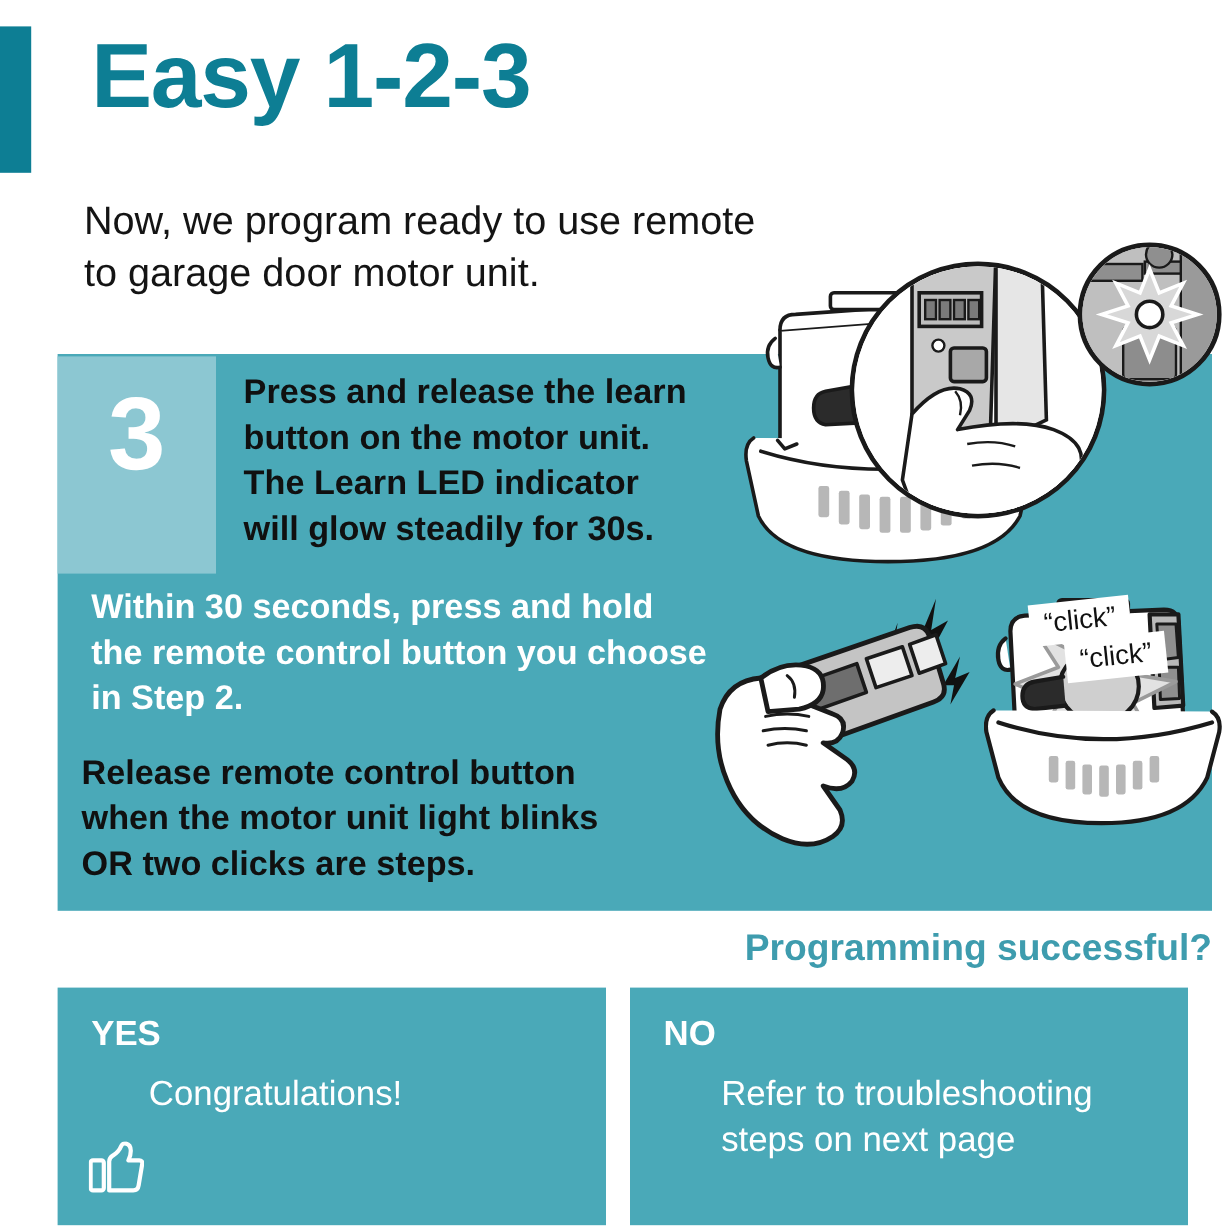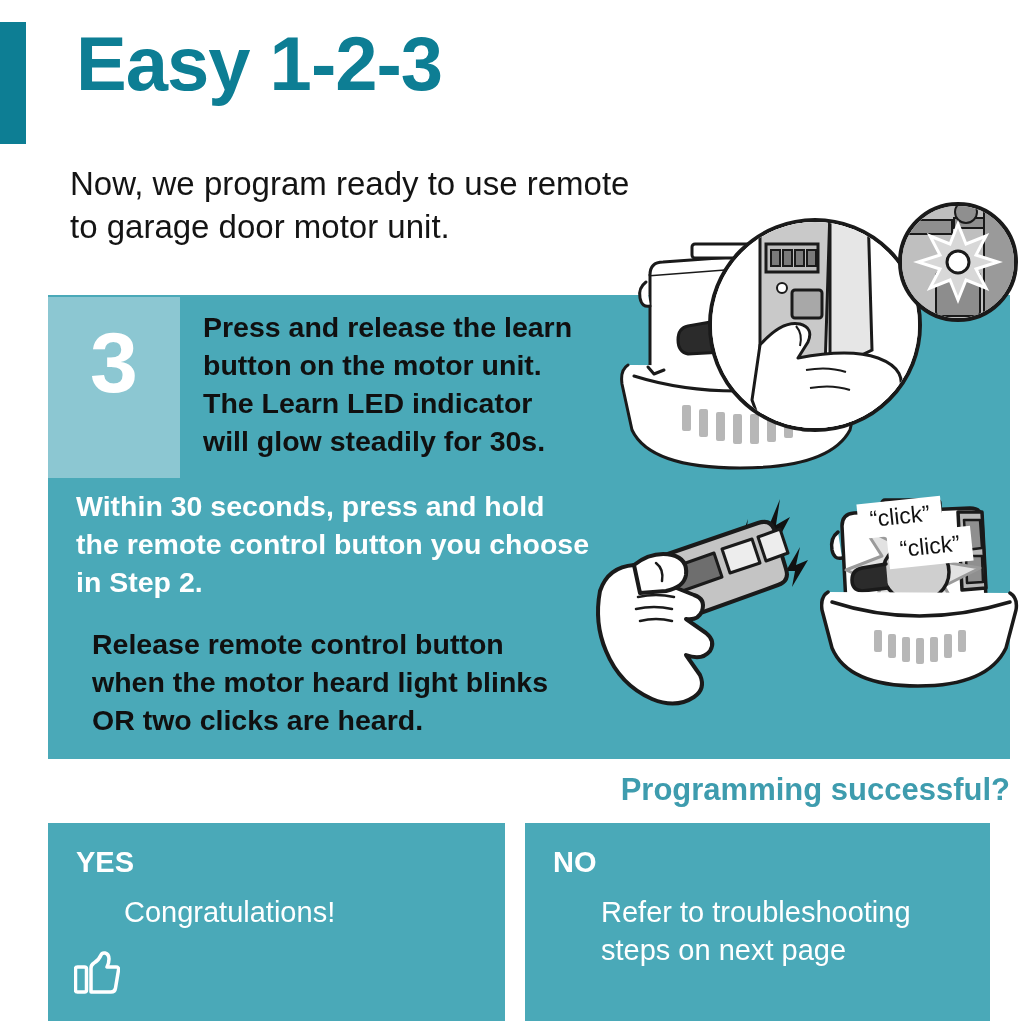--- a/index.html
+++ b/index.html
@@ -95,21 +95,21 @@
     left: 28px;
     top: 192px;
     width: 615px;
     font-size: 28.5px;
     font-weight: bold;
     color: #ffffff;
     line-height: 1.34;
   }
   .para-dark {
     position: absolute;
-    left: 44px;
+    left: 20px;
     top: 330px;
     width: 600px;
     font-size: 28.5px;
     font-weight: bold;
     color: #101010;
     line-height: 1.34;
   }
   .step-text span, .para-white span, .para-dark span { display: block; }
 
   
@@ -205,22 +205,22 @@
     </div>
 
     <div class="para-white">
       <span>Within 30 seconds, press and hold</span>
       <span>the remote control button you choose</span>
       <span>in Step 2.</span>
     </div>
 
     <div class="para-dark">
       <span>Release remote control button</span>
-      <span>when the motor heard light blinks</span>
-      <span>OR two clicks are heard.</span>
+      <span>when the motor unit light blinks</span>
+      <span>OR two clicks are steps.</span>
     </div>
   </div>
 
   <div class="illus" id="illus-motor-learn">
     <svg width="410" height="270" viewBox="0 0 410 270">
       <g fill="none" stroke="#1a1a1a" stroke-width="3" stroke-linejoin="round" stroke-linecap="round">
 
         <path d="M40 75 L40 190 L235 198 L235 60 Z" fill="#ffffff"></path>
         <path d="M40 75 Q40 62 53 62 L222 50 Q235 50 235 60" fill="#ffffff"></path>
         <rect x="82" y="44" width="66" height="14" rx="3" fill="#ffffff"></rect>

